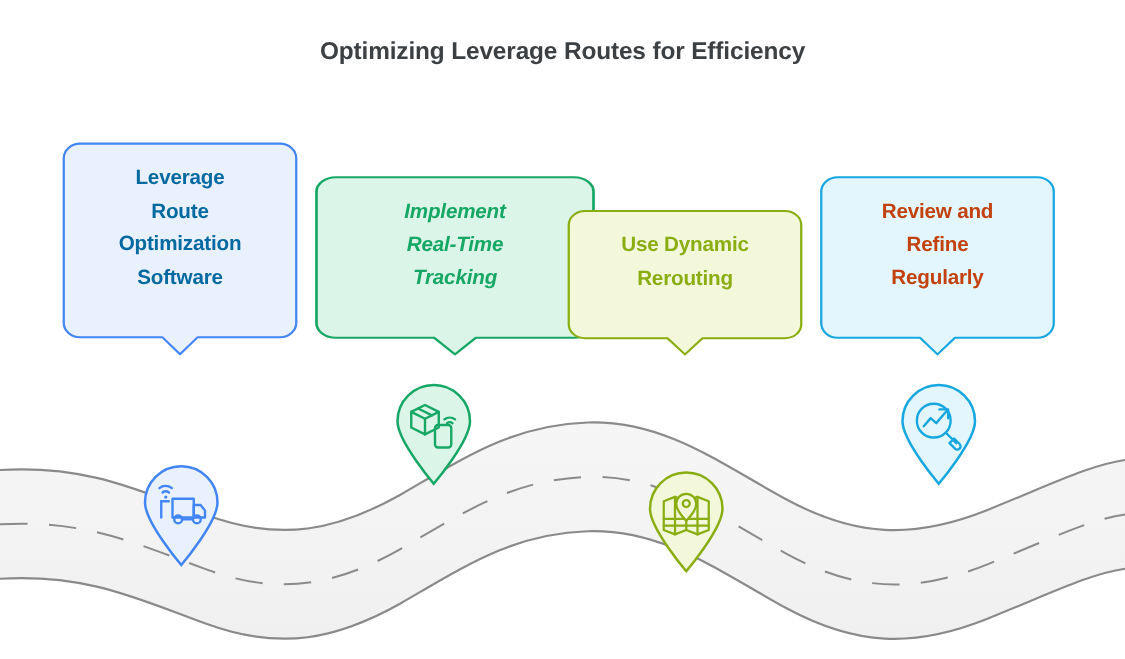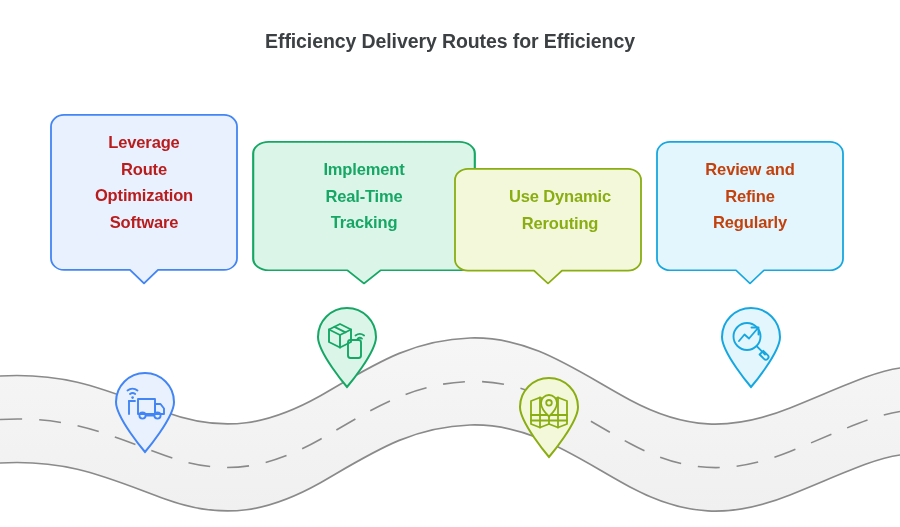--- a/index.html
+++ b/index.html
@@ -75,21 +75,21 @@
     position: absolute;
     z-index: 2;
   }
   .pin svg { display: block; overflow: visible; }
 </style>
 </head>
 <body>
 
 <div id="stage">
 
-  <div id="title">Efficiency Delivery Routes for Efficiency</div>
+  <div id="title">Optimizing Leverage Routes for Efficiency</div>
 
   <svg id="road-layer" viewBox="0 0 900 527" preserveAspectRatio="none">
     <defs>
       <linearGradient id="roadGrad" x1="0" y1="0" x2="0" y2="1">
         <stop offset="0%" stop-color="#f7f6f7"></stop>
         <stop offset="100%" stop-color="#f1f0f1"></stop>
       </linearGradient>
     </defs>
 
     <path d="M 0,376
@@ -131,42 +131,42 @@
              C 532,379.5 578,415.5 630,443.5
              C 684,472.5 730,475.5 790,451.5
              C 842,430.5 872,415.5 900,411.5" fill="none" stroke="#8a8a8a" stroke-width="1.6" stroke-dasharray="22 17" stroke-linecap="butt"></path>
   </svg>
 
   <div class="card" style="left:50px; top:114px; width:188px; height:173px;">
     <svg class="card-svg" viewBox="0 0 188 192" preserveAspectRatio="none">
       <path d="M 14,1 H 174 A 13,13 0 0 1 187,14 V 160 A 13,13 0 0 1 174,173
                H 108 L 94,188 L 80,173 H 14 A 13,13 0 0 1 1,160 V 14 A 13,13 0 0 1 14,1 Z" fill="#eaf1fe" stroke="#4285f4" stroke-width="1.8" stroke-linejoin="round"></path>
     </svg>
-    <div class="card-label" style="top:15px; color:#b91c1c;">Leverage
+    <div class="card-label" style="top:15px; color:#0369a1;">Leverage
 Route
 Optimization
 Software</div>
   </div>
 
-  <div class="card" style="left:252px; top:141px; width:224px; height:146px;">
+  <div class="card" style="left:252px; top:141px; width:224px; height:146px;font-style:italic;">
     <svg class="card-svg" viewBox="0 0 188 165" preserveAspectRatio="none">
       <path d="M 14,1 H 174 A 13,13 0 0 1 187,14 V 133 A 13,13 0 0 1 174,146
                H 108 L 94,161 L 80,146 H 14 A 13,13 0 0 1 1,133 V 14 A 13,13 0 0 1 14,1 Z" fill="#dcf5e9" stroke="#16a765" stroke-width="1.8" stroke-linejoin="round"></path>
     </svg>
     <div class="card-label" style="top:15px; color:#16a765;">Implement
 Real-Time
 Tracking</div>
   </div>
 
   <div class="card" style="left:454px; top:168px; width:188px; height:119px;">
     <svg class="card-svg" viewBox="0 0 188 138" preserveAspectRatio="none">
       <path d="M 14,1 H 174 A 13,13 0 0 1 187,14 V 106 A 13,13 0 0 1 174,119
                H 108 L 94,134 L 80,119 H 14 A 13,13 0 0 1 1,106 V 14 A 13,13 0 0 1 14,1 Z" fill="#f3f8db" stroke="#8aad12" stroke-width="1.8" stroke-linejoin="round"></path>
     </svg>
-    <div class="card-label" style="top:15px; color:#8aad12;margin-left:12px;">Use Dynamic
+    <div class="card-label" style="top:15px; color:#8aad12;">Use Dynamic
 Rerouting</div>
   </div>
 
   <div class="card" style="left:656px; top:141px; width:188px; height:146px;">
     <svg class="card-svg" viewBox="0 0 188 165" preserveAspectRatio="none">
       <path d="M 14,1 H 174 A 13,13 0 0 1 187,14 V 133 A 13,13 0 0 1 174,146
                H 108 L 94,161 L 80,146 H 14 A 13,13 0 0 1 1,133 V 14 A 13,13 0 0 1 14,1 Z" fill="#e3f6fe" stroke="#17a7e0" stroke-width="1.8" stroke-linejoin="round"></path>
     </svg>
     <div class="card-label" style="top:15px; color:#c2410c;">Review and
 Refine

